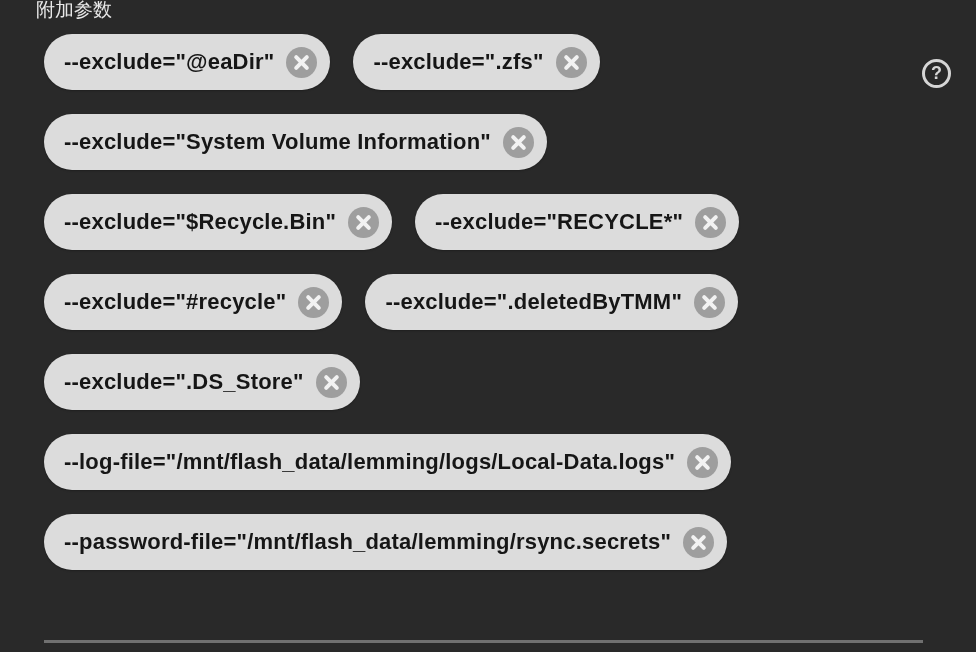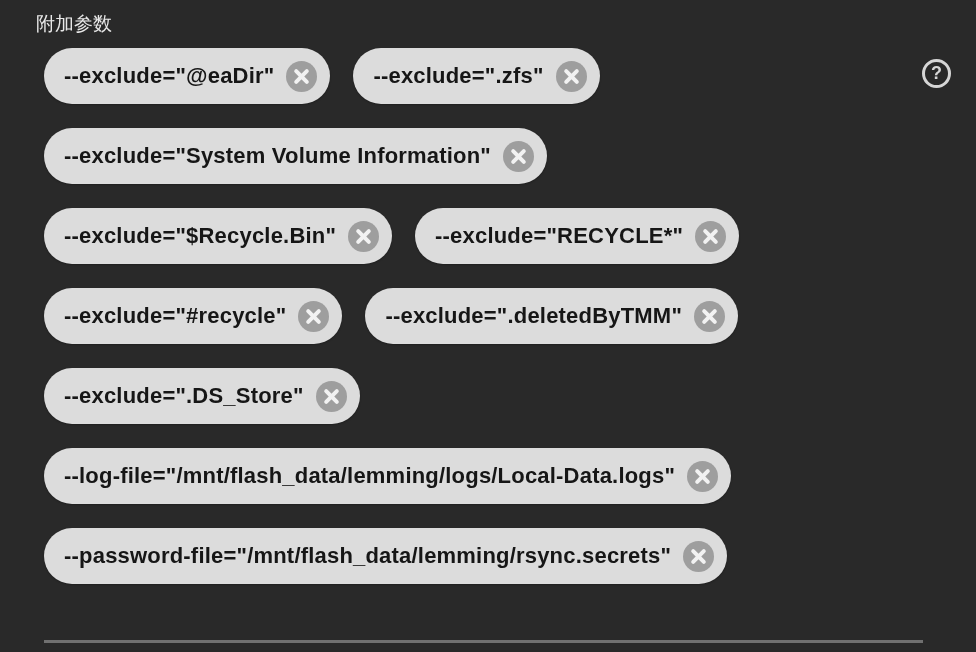--- a/index.html
+++ b/index.html
@@ -15,21 +15,20 @@
   * { margin: 0; padding: 0; box-sizing: border-box; }
   html, body {
     width: 976px; height: 652px;
     background: var(--background);
     font-family: "Liberation Sans", sans-serif;
     overflow: hidden;
   }
   .panel {
     position: relative;
     width: 976px; height: 652px;
-    padding-top: 14px;
   }
   .section-label {
     margin-left: 36px;
     font-size: 19px;
     line-height: 20px;
     color: var(--label-text);
   }
   .rows {
     margin-top: 14px;
     margin-left: 44px;

